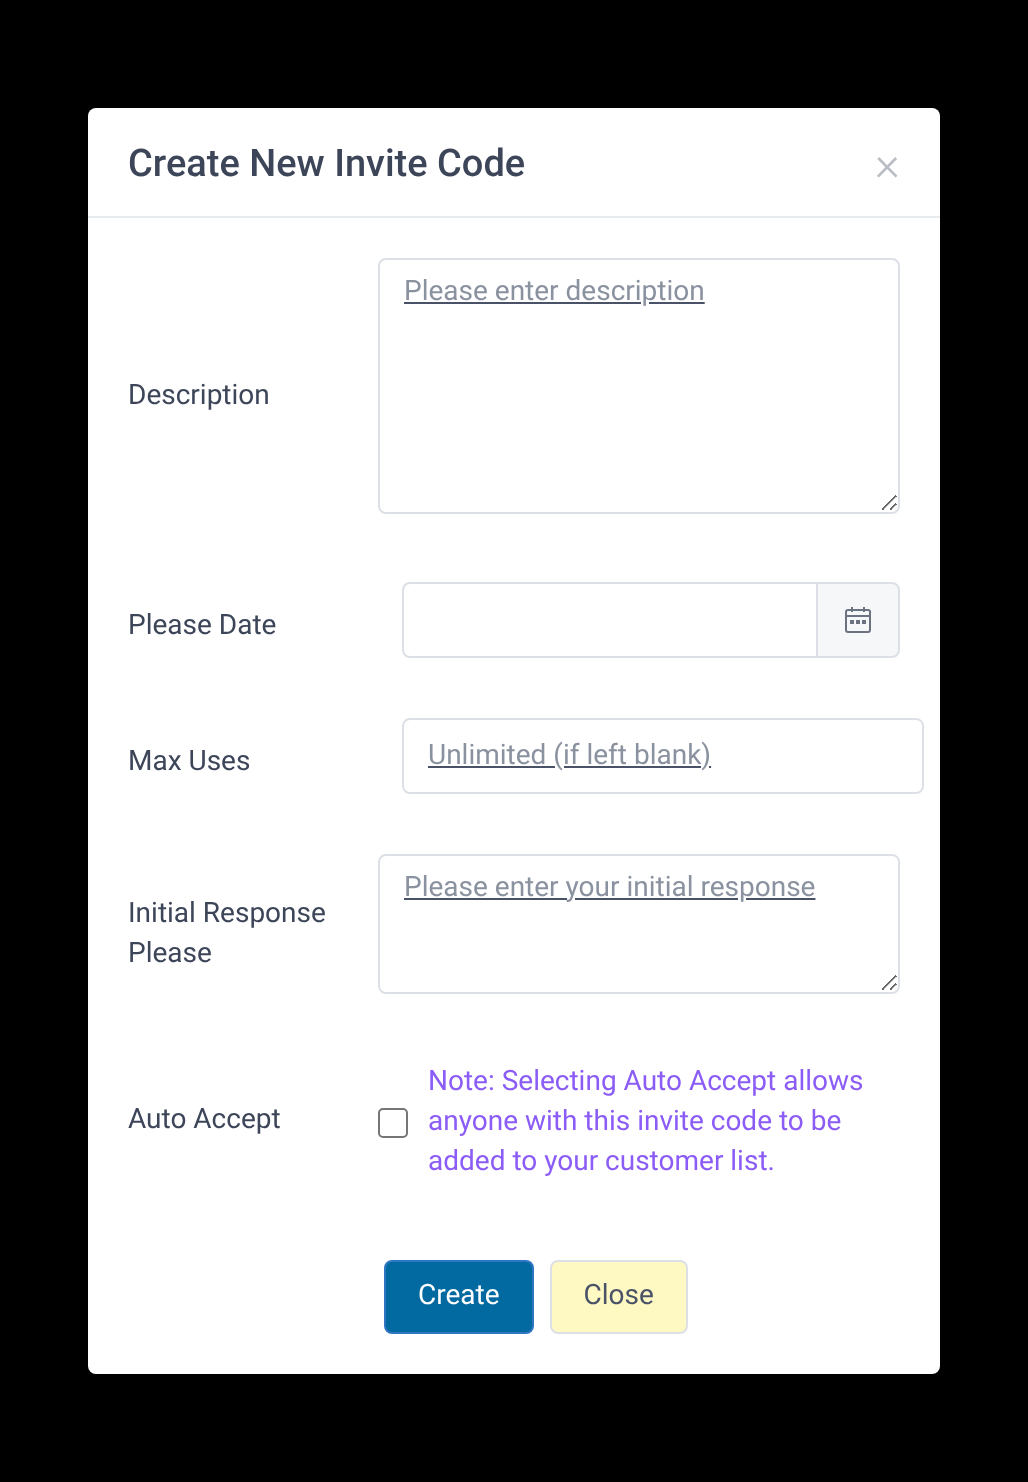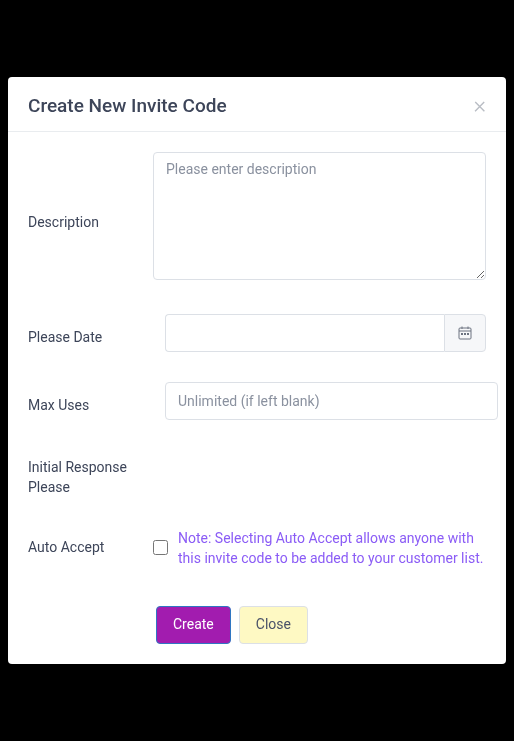--- a/index.html
+++ b/index.html
@@ -7,21 +7,21 @@
     background: #000;
     font-family: -apple-system, BlinkMacSystemFont, "Segoe UI", Roboto, "Helvetica Neue", Arial, sans-serif;
     display: flex;
     align-items: center;
     justify-content: center;
     min-height: 741px;
     width: 514px;
   }
   .modal {
     background: #fff;
-    width: 498px;
+    width: 426px;
     border-radius: 4px;
     margin: 8px;
     display: flex;
     flex-direction: column;
   }
   .modal-header {
     padding: 16px 20px 14px 20px;
     border-bottom: 1px solid #e9ecef;
     display: flex;
     align-items: center;
@@ -65,20 +65,21 @@
   textarea.form-control,
   input.form-control {
     width: 100%;
     border: 1px solid #dce0e6;
     border-radius: 4px;
     padding: 8px 12px;
     font-size: 14px;
     font-family: inherit;
     color: #4a5268;
     background: #fff;
+    text-decoration: underline;
   }
   textarea.form-control {
     resize: both;
     min-height: 60px;
   }
   textarea.desc { height: 128px; }
   textarea.initresp { height: 70px; }
   textarea.autoaccept { height: 70px; }
   input.form-control { height: 38px; margin-left: 12px; }
   .form-control::placeholder { color: #8a919f; }
@@ -128,21 +129,21 @@
   }
   .btn {
     border-radius: 4px;
     padding: 8px 16px;
     font-size: 14px;
     cursor: pointer;
     font-family: inherit;
     line-height: 1.4;
   }
   .btn-primary {
-    background: #a21caf;
+    background: #0369a1;
     border: 1px solid #2f76c2;
     color: #fff;
   }
   .btn-secondary {
     background: #fef9c3;
     border: 1px solid #dce0e6;
     color: #4a5268;
   }
 </style>
 </head>
@@ -185,20 +186,23 @@
 
     <div class="form-row">
       <div class="form-label">Max Uses</div>
       <div class="form-control-wrap">
         <input type="text" class="form-control" placeholder="Unlimited (if left blank)" style="">
       </div>
     </div>
 
     <div class="form-row">
       <div class="form-label">Initial Response Please</div>
+      <div class="form-control-wrap">
+        <textarea class="form-control initresp" placeholder="Please enter your initial response" style=""></textarea>
+      </div>
     </div>
 
     <div class="form-row checkbox-row">
       <div class="form-label" style="padding-top:0">Auto Accept</div>
       <div class="checkbox-wrap">
         <input type="checkbox" style="">
         <div class="checkbox-note">Note: Selecting Auto Accept allows anyone with this invite code to be added to your customer list.</div>
       </div>
     </div>
 

